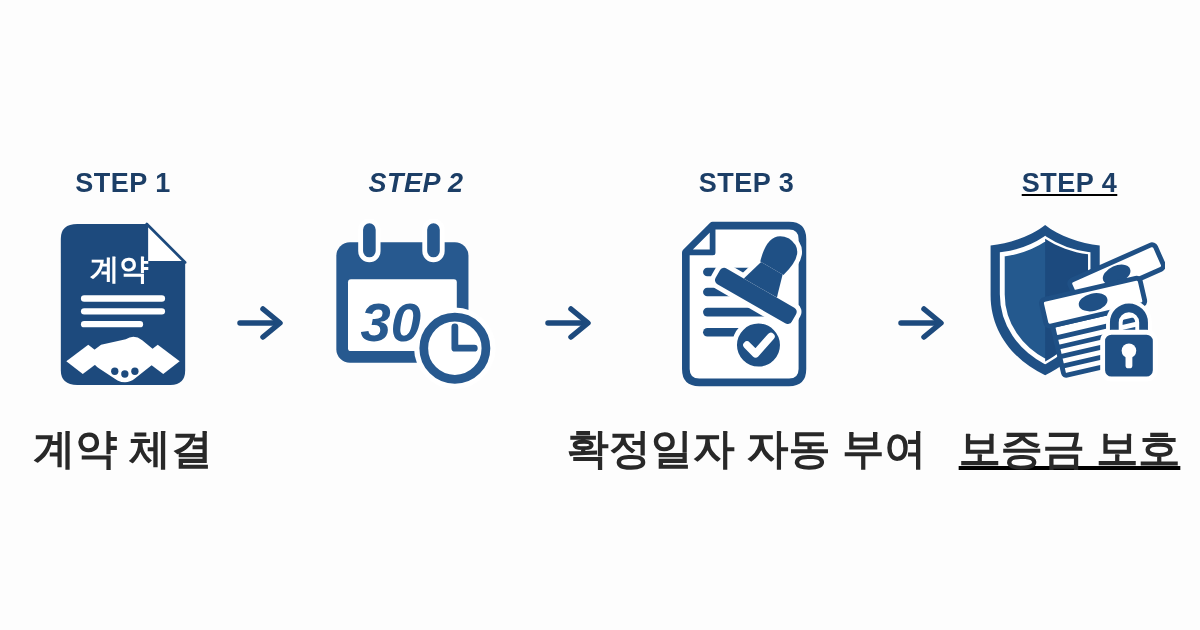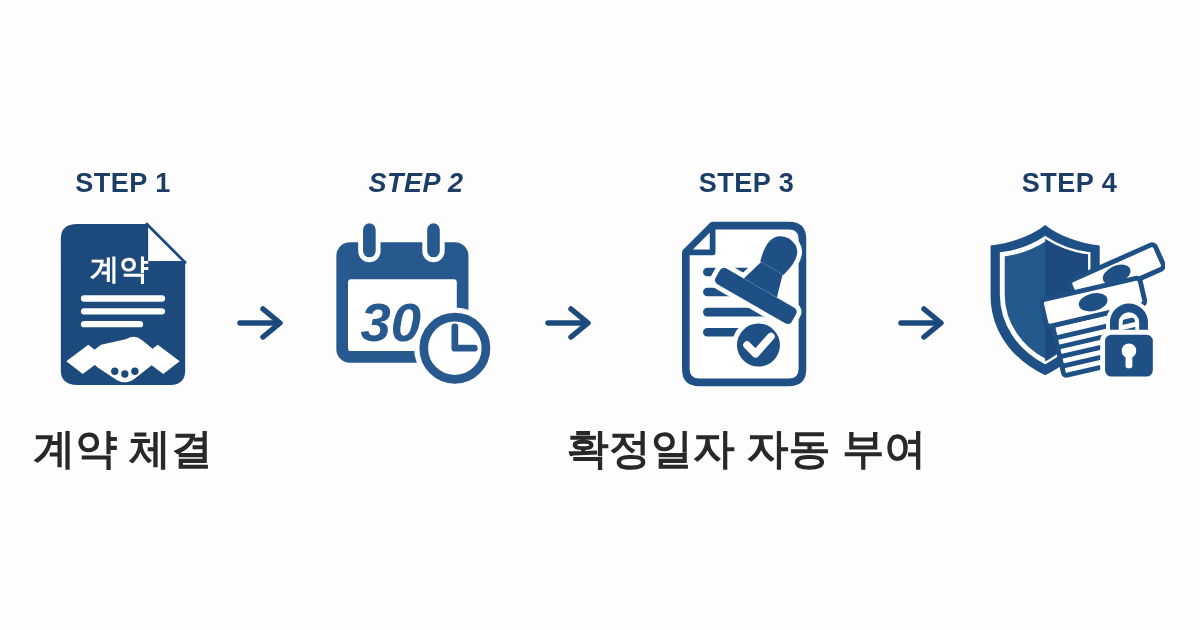--- a/index.html
+++ b/index.html
@@ -44,21 +44,21 @@
     font-size: 42px;
     font-weight: 700;
     color: #282828;
     margin-top: 32px;
     text-align: center;
     white-space: nowrap;
   }
   .step-1 { width: 210px; }
   .step-2 { width: 240px; font-style: italic; }
   .step-3 { width: 285px; }
-  .step-4 { width: 225px; }
+  .step-4 { width: 225px; text-decoration: underline; }
   .arrow {
     width: 56px;
     margin: 133px 6px 0 6px;
     flex: none;
     display: flex;
     justify-content: center;
   }
   svg { display: block; }
   .svg-korean-text {
     font-family: "Liberation Sans", "DejaVu Sans", sans-serif;
@@ -209,16 +209,17 @@
 
           <g transform="translate(158,120)">
             <path d="M-15,-4 V-16 A15,15 0 0 1 15,-16 V-4" fill="none" stroke="#ffffff" stroke-width="17" stroke-linecap="round"></path>
             <path d="M-15,-4 V-16 A15,15 0 0 1 15,-16 V-4" fill="none" stroke="#1f5085" stroke-width="9" stroke-linecap="round"></path>
             <rect x="-27" y="-6" width="54" height="48" rx="9" fill="#1f5085" stroke="#ffffff" stroke-width="5"></rect>
             <circle cx="0" cy="13" r="7.5" fill="#ffffff"></circle>
             <rect x="-3.5" y="15" width="7" height="16" rx="3" fill="#ffffff"></rect>
           </g>
         </svg>
       </div>
+      <div class="caption">보증금 보호</div>
     </div>
 
   </div>
 </div>
 
 </body></html>

